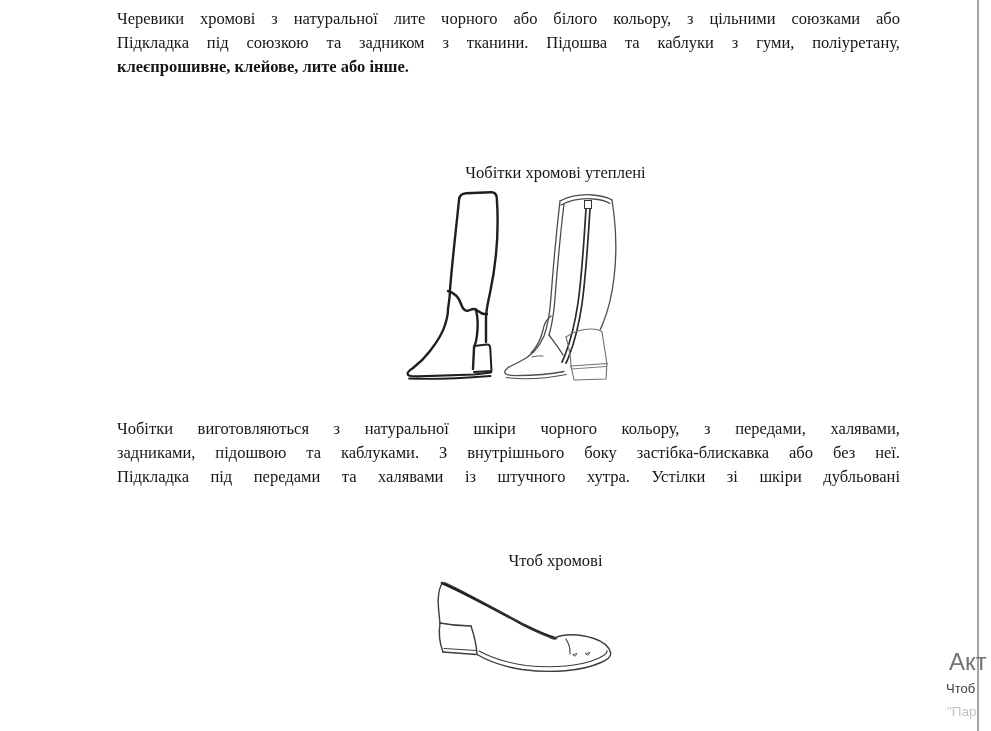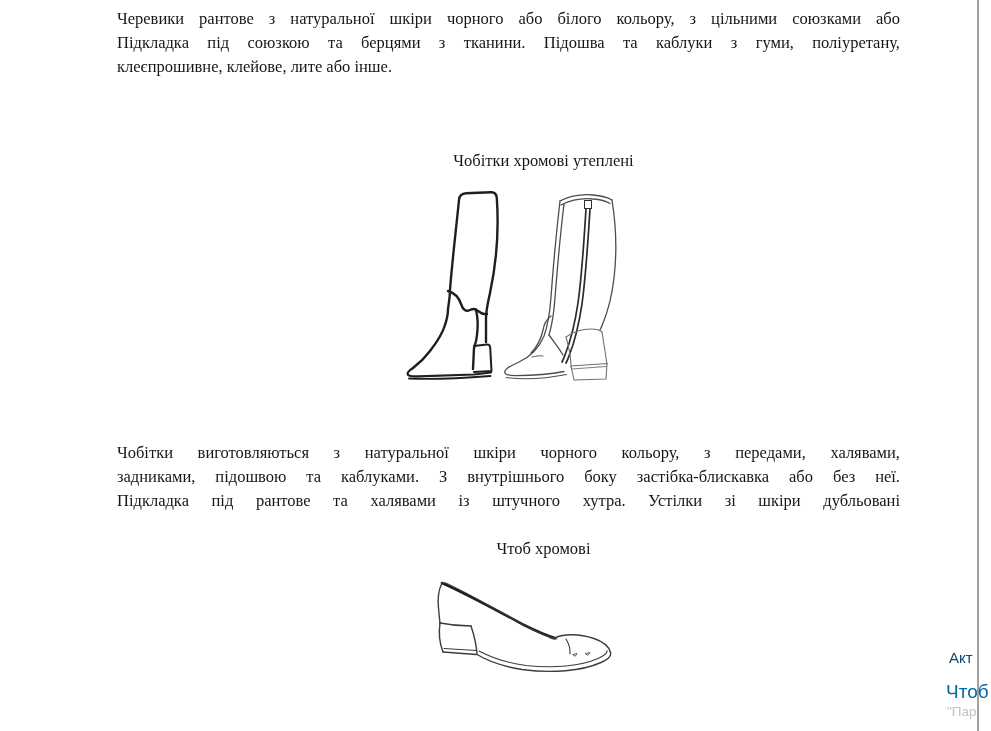--- a/index.html
+++ b/index.html
@@ -5,54 +5,54 @@
   html,body{margin:0;padding:0;}
   body{
     width:991px;height:731px;overflow:hidden;position:relative;
     background:#ffffff;font-family:"Liberation Serif", serif;
   }
   .para{
     position:absolute;left:117px;width:783px;
     font-size:16.5px;line-height:24px;color:#161616;
   }
   .p1{top:7px;}
-  .p2{top:417px;margin-top:24px;}
+  .p2{top:417px;}
   .jline{text-align:justify;text-align-last:justify;}
-  .jlast{text-align:justify;text-align-last:left;}
+  .jlast{text-align:justify;text-align-last:left;font-weight:bold;}
   .heading{
     position:absolute;left:117px;width:783px;box-sizing:border-box;
-    padding-left:62px;text-align:center;margin:4px;
+    padding-left:62px;text-align:center;margin:16px;
     font-size:16.5px;font-weight:normal;line-height:24px;color:#161616;
   }
   .h1pos{top:145px;}
   .h2pos{top:533px;}
   .figure{position:absolute;}
   .fig-boots{left:400px;top:185px;width:240px;height:206px;}
   .fig-shoe{left:420px;top:575px;width:200px;height:107px;}
   .page-edge{
     position:absolute;left:977px;top:0;width:2px;height:731px;
     background:#a2a2a2;
   }
   .watermark-line{
     position:absolute;font-family:"Liberation Sans", sans-serif;
     white-space:nowrap;line-height:1;
   }
-  .wm1{left:949px;top:650px;font-size:15px;color:#0c4a6e;}
-  .wm2{left:946px;top:682px;font-size:19px;color:#0369a1;}
+  .wm1{left:949px;top:650px;font-size:24px;color:#737373;}
+  .wm2{left:946px;top:682px;font-size:13px;color:#404040;}
   .wm3{left:947px;top:705px;font-size:13.5px;color:#c0c3c5;}
   svg path, svg ellipse, svg rect{fill:none;}
 </style>
 </head>
 <body>
 
 <div>
 
   <div class="para p1">
-    <div class="jline">Черевики рантове з натуральної шкіри чорного або білого кольору, з цільними союзками або</div>
-    <div class="jline">Підкладка під союзкою та берцями з тканини. Підошва та каблуки з гуми, поліуретану,</div>
+    <div class="jline">Черевики хромові з натуральної лите чорного або білого кольору, з цільними союзками або</div>
+    <div class="jline">Підкладка під союзкою та задником з тканини. Підошва та каблуки з гуми, поліуретану,</div>
     <div class="jlast">клеєпрошивне, клейове, лите або інше.</div>
   </div>
 
   <h2 class="heading h1pos">Чобітки хромові утеплені</h2>
 
   <div class="figure fig-boots">
     <svg width="240" height="206" viewBox="0 0 240 206" xmlns="http://www.w3.org/2000/svg">
 
       <ellipse cx="48" cy="196" rx="44" ry="3" fill="#dcdcdc" opacity="0.75"></ellipse>
       <ellipse cx="190" cy="197" rx="21" ry="3" fill="#e7dccb" opacity="0.9"></ellipse>
@@ -92,21 +92,21 @@
         <path d="M 202 147 L 207 179"></path>
         <path d="M 171 181 L 207 178.5 L 206 194 L 174 195 Z"></path>
         <path d="M 172 184 L 206 181.5" stroke-width="0.9"></path>
       </g>
     </svg>
   </div>
 
   <div class="para p2">
     <div class="jline">Чобітки виготовляються з натуральної шкіри чорного кольору, з передами, халявами,</div>
     <div class="jline">задниками, підошвою та каблуками. З внутрішнього боку застібка-блискавка або без неї.</div>
-    <div class="jline">Підкладка під рантове та халявами із штучного хутра. Устілки зі шкіри дубльовані</div>
+    <div class="jline">Підкладка під передами та халявами із штучного хутра. Устілки зі шкіри дубльовані</div>
   </div>
 
   <h2 class="heading h2pos">Чтоб хромові</h2>
 
   <div class="figure fig-shoe">
     <svg width="200" height="107" viewBox="0 0 200 107" xmlns="http://www.w3.org/2000/svg">
       <g stroke="#3c3c3c" stroke-width="1.4" stroke-linecap="round" stroke-linejoin="round">
 
         <path d="M 22 8 C 45 18 78 36 104 50 C 116 56 127 61 135 63" stroke="#1f1f1f" stroke-width="2.6"></path>
         <path d="M 25 7.5 C 48 18 80 37 106 51 C 117 57 127.5 62 135 63.5" stroke-width="1"></path>

